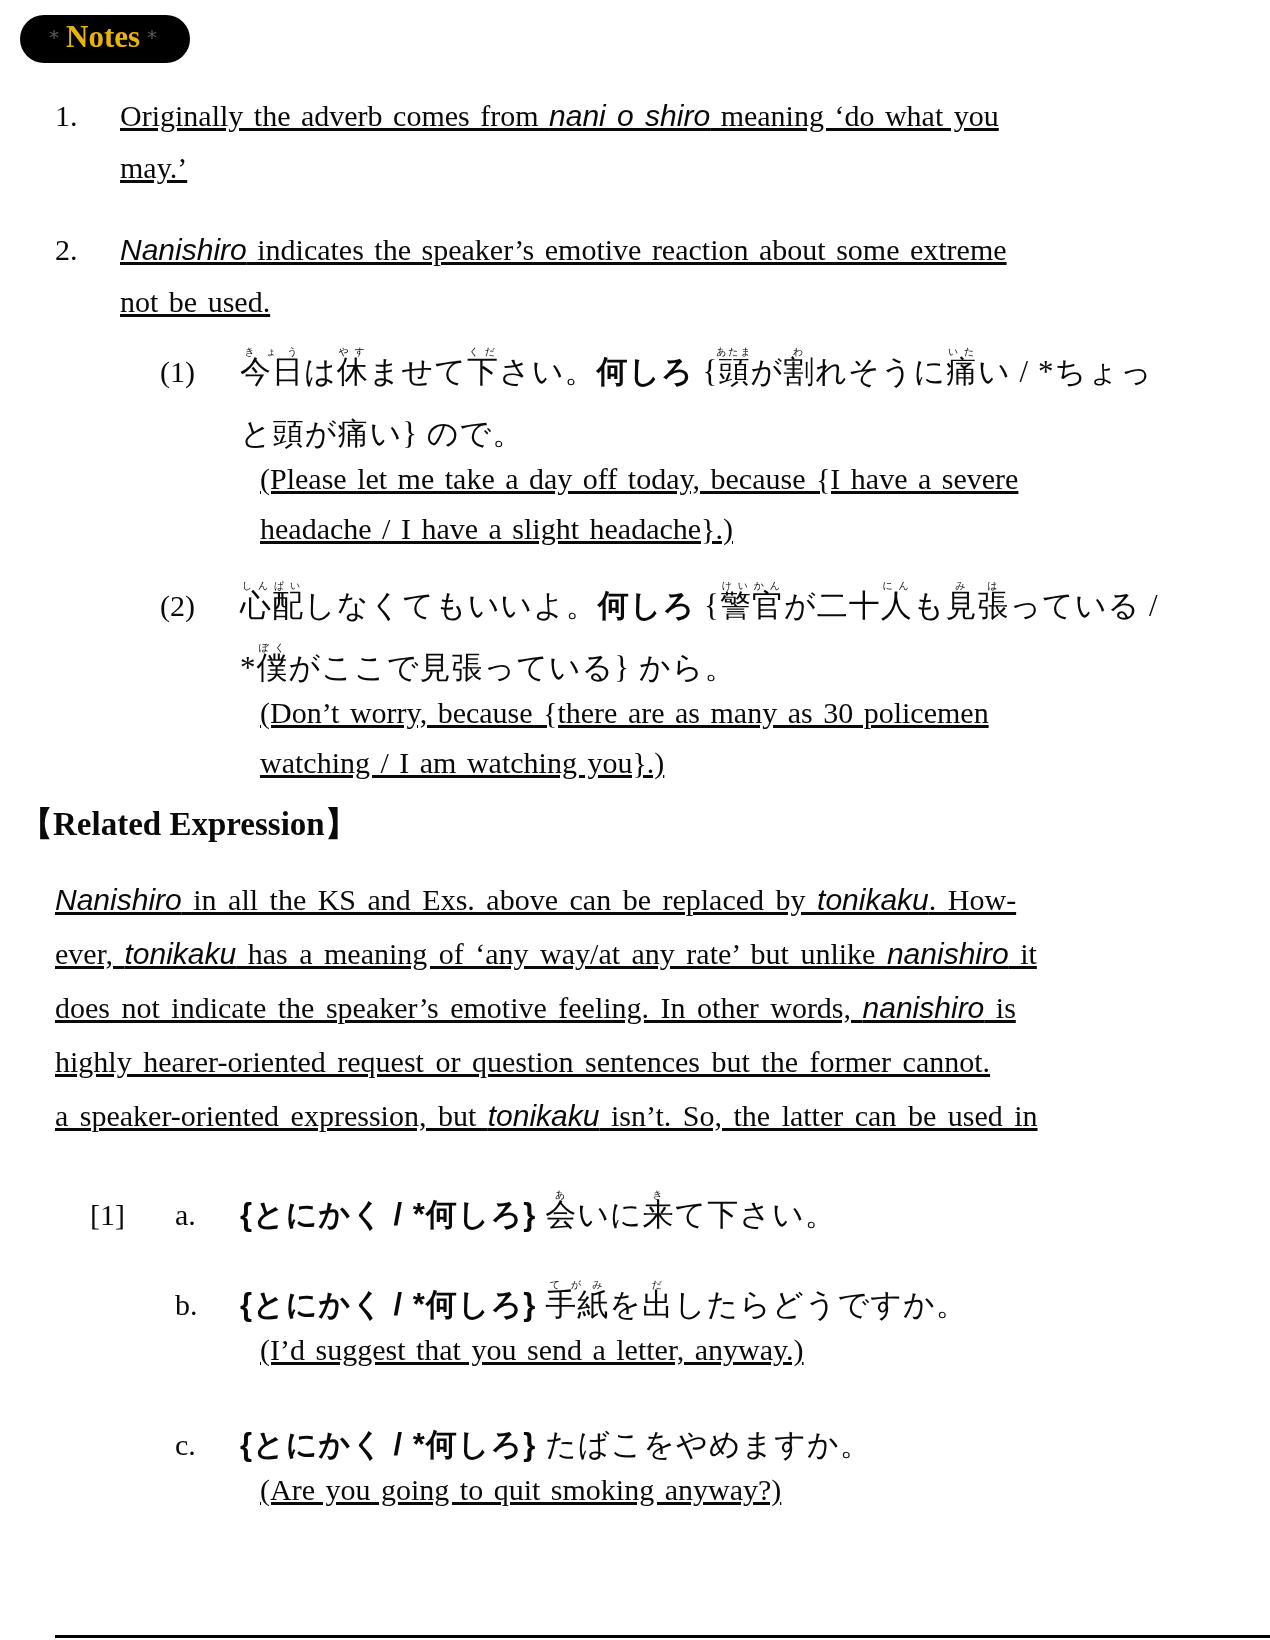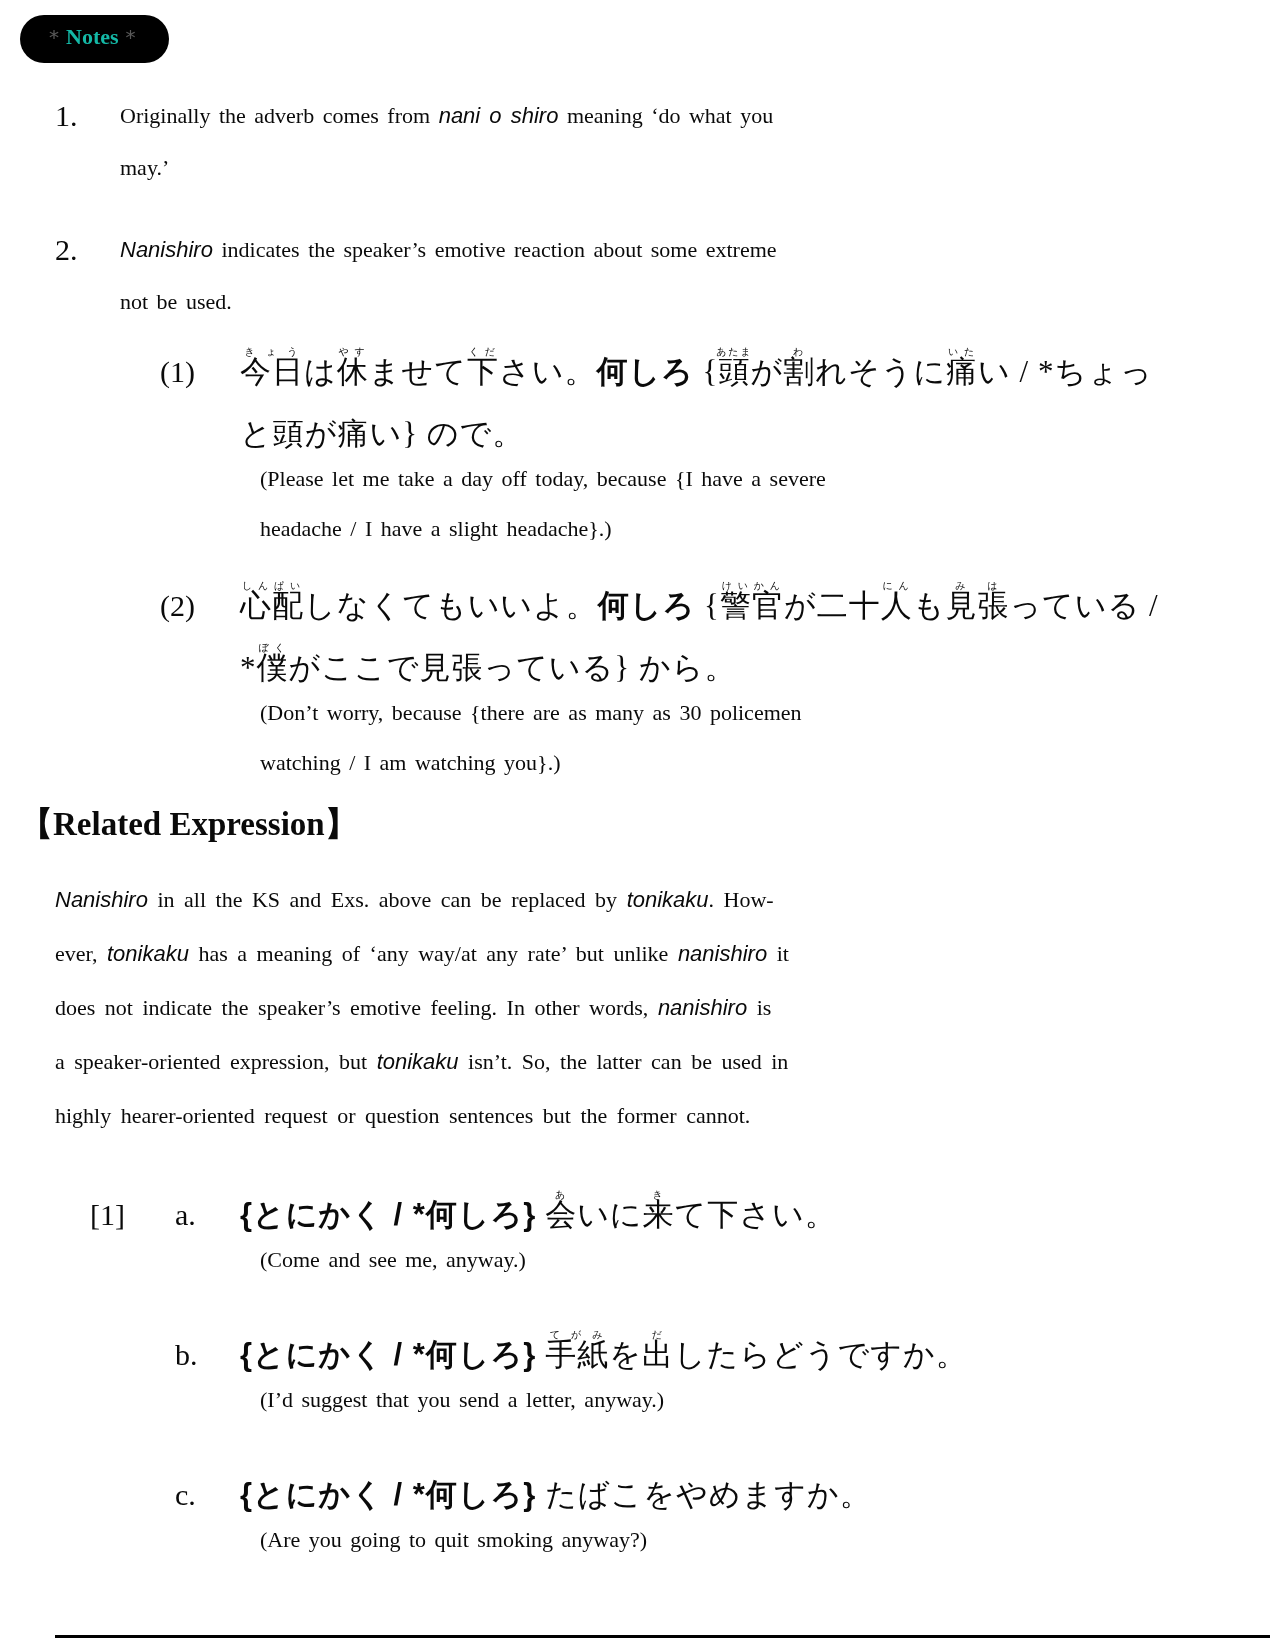--- a/index.html
+++ b/index.html
@@ -21,26 +21,26 @@
     padding:3px 26px 7px 22px;
     height:48px;
   }
   .badge .orn {
     color:rgba(255,255,255,0.35);
     font-size:20px; line-height:20px;
     font-family:"DejaVu Sans",sans-serif;
     margin:0 7px;
   }
   .badge .badge-label {
-    color:#14b8a6; font-weight:bold; font-size:22px;
+    color:#eab308; font-weight:bold; font-size:31px;
     font-family:"Liberation Serif",serif;
   }
   
   .rich-line { display:block; }
-  .en .rich-line { font-size:22px; line-height:52px; word-spacing:3px; }
+  .en .rich-line { font-size:30px; line-height:52px; word-spacing:3px;text-decoration:underline; }
   .trans .rich-line { line-height:50px;margin-left:20px; }
   .jp .rich-line {
     font-size:31px; line-height:40px; padding-top:22px;
     letter-spacing:1px;
     font-family:"Liberation Serif","DejaVu Serif",serif;
   }
   .rom { font-family:"Liberation Sans","DejaVu Sans",sans-serif; font-style:italic; }
   .jb { font-weight:bold; font-family:"Liberation Sans","DejaVu Sans",sans-serif; }
   ruby { ruby-position:over; }
   ruby rt { font-size:10px; letter-spacing:2px; font-weight:normal; }
@@ -136,35 +136,32 @@
       </div>
     </div>
   </div>
 
   <h2 class="rel-heading">【Related Expression】</h2>
 
   <div class="para en">
       <div class="rich-line"><span class="rom">Nanishiro</span><span> in all the KS and Exs. above can be replaced by </span><span class="rom">tonikaku</span><span>. How-</span></div>
       <div class="rich-line"><span>ever, </span><span class="rom">tonikaku</span><span> has a meaning of ‘any way/at any rate’ but unlike </span><span class="rom">nanishiro</span><span> it</span></div>
       <div class="rich-line"><span>does not indicate the speaker’s emotive feeling. In other words, </span><span class="rom">nanishiro</span><span> is</span></div>
+      <div class="rich-line"><span>highly hearer-oriented request or question sentences but the former cannot.</span></div>
       <div class="rich-line"><span>a speaker-oriented expression, but </span><span class="rom">tonikaku</span><span> isn’t. So, the latter can be used in</span></div>
-      <div class="rich-line"><span>highly hearer-oriented request or question sentences but the former cannot.</span></div>
     </div>
 
   <div class="ref-block">
 
     <div class="ref-item">
       <div class="ref-num">[1]</div>
       <div class="ref-letter">a.</div>
       <div class="ref-body">
         <div class="jp">
             <div class="rich-line"><span class="jb">{とにかく / *何しろ}</span><span> </span><ruby>会<rt>あ</rt></ruby><span>いに</span><ruby>来<rt>き</rt></ruby><span>て下さい。</span></div>
-          </div>
-        <div class="en trans">
-            <div class="rich-line"><span>(Come and see me, anyway.)</span></div>
           </div>
       </div>
     </div>
 
     <div class="ref-item">
       <div class="ref-num"></div>
       <div class="ref-letter">b.</div>
       <div class="ref-body">
         <div class="jp">
             <div class="rich-line"><span class="jb">{とにかく / *何しろ}</span><span> </span><ruby>手紙<rt>てがみ</rt></ruby><span>を</span><ruby>出<rt>だ</rt></ruby><span>したらどうですか。</span></div>

